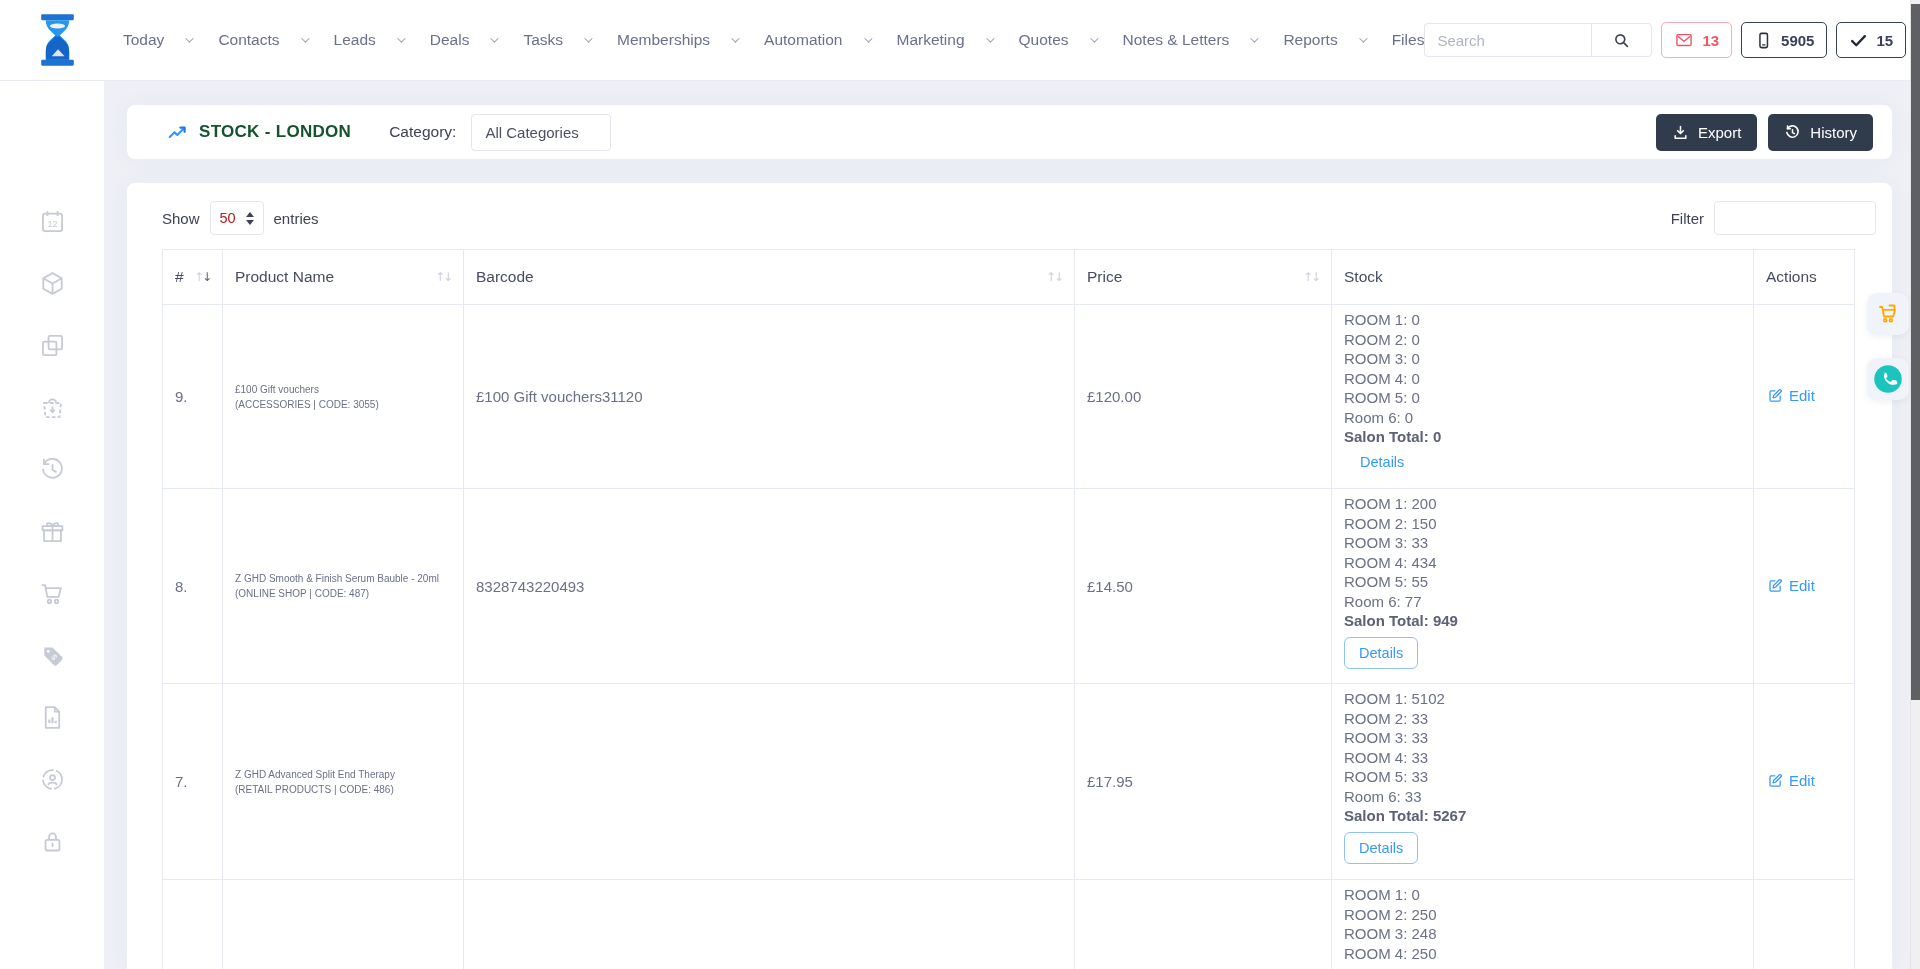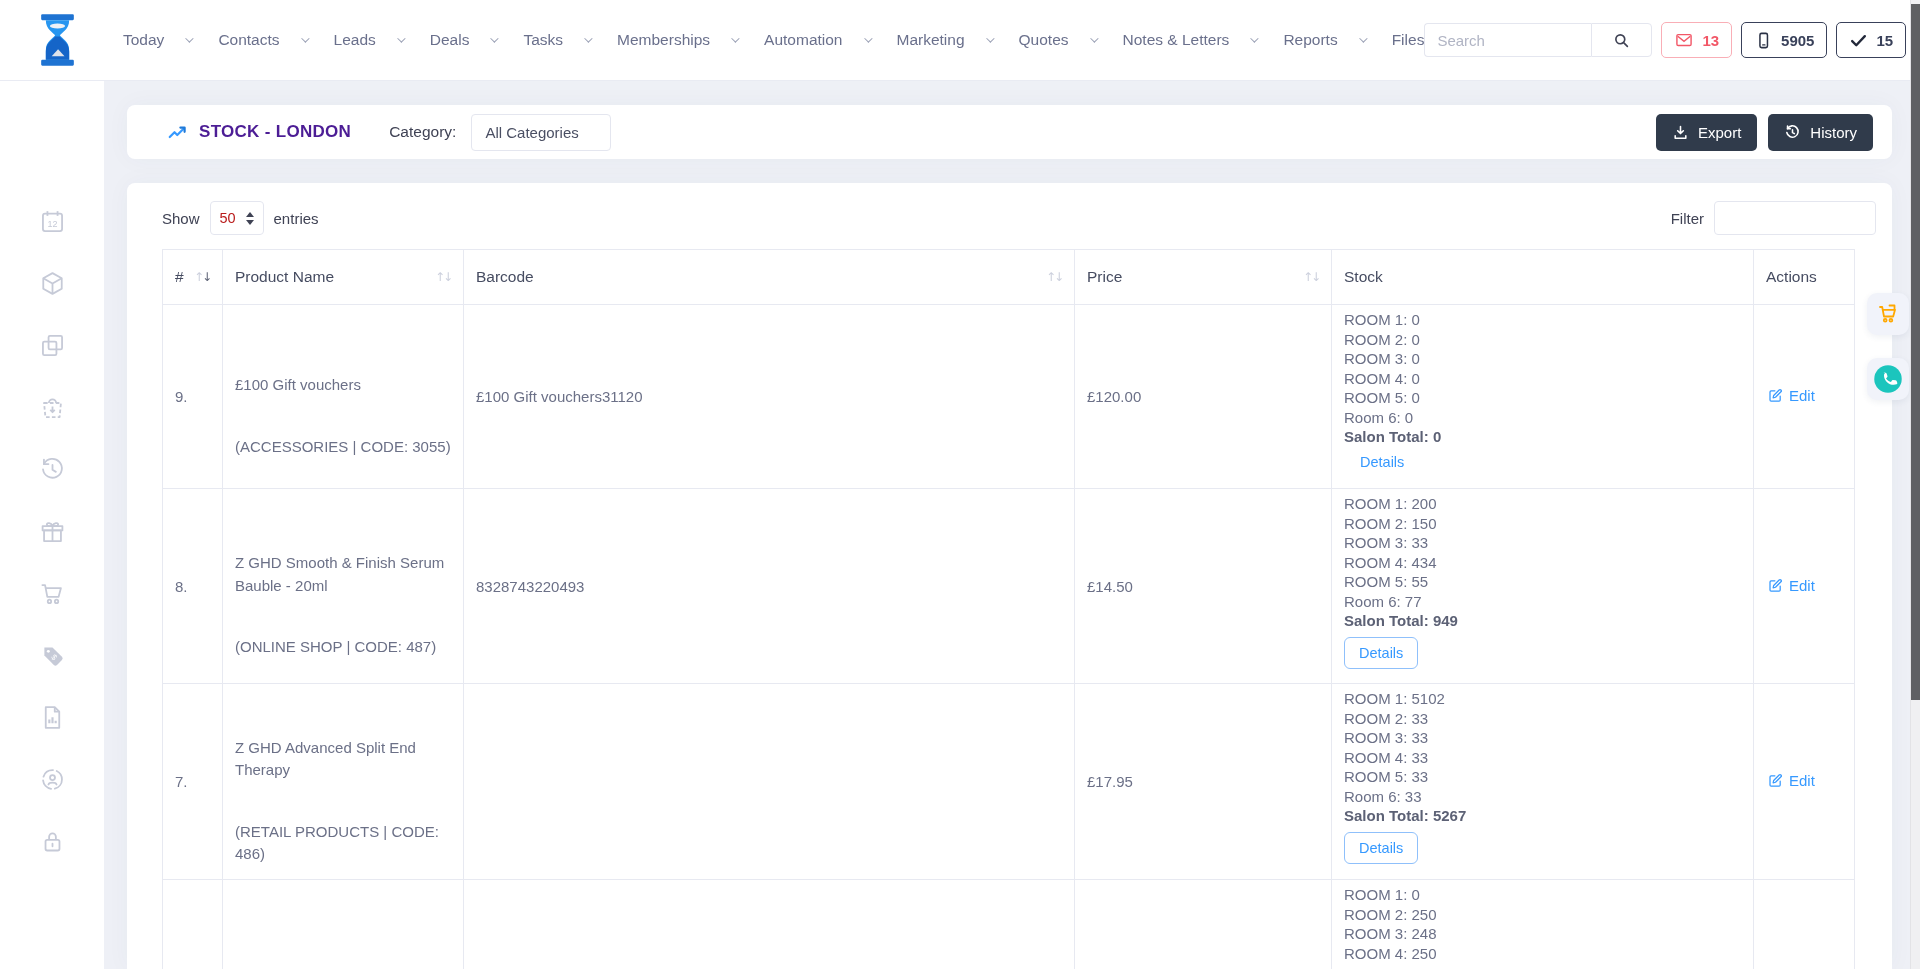--- a/index.html
+++ b/index.html
@@ -33,21 +33,21 @@
   .avatar { width:38px; height:38px; border-radius:50%; overflow:hidden; cursor:pointer; flex:0 0 auto; }
 
   
   .sidebar { position:absolute; left:0; top:80px; width:104px; bottom:0; background:#fff; z-index:30; }
   .side-btn { position:absolute; left:50%; transform:translateX(-50%); width:40px; height:40px; background:none; border:none; cursor:pointer; display:flex; align-items:center; justify-content:center; }
 
   
   .card { position:absolute; background:#fff; border-radius:8px; box-shadow:0 0 24px rgba(56,71,109,.04); }
   .card-header { left:127px; top:105px; width:1765px; height:54px; display:flex; align-items:center; padding:0 19px 0 40px; border-radius:8px; }
   .title-wrap { display:flex; align-items:center; gap:10px; }
-  .page-title { font-size:17px; font-weight:bold; color:#4c1d95; letter-spacing:.3px; }
+  .page-title { font-size:17px; font-weight:bold; color:#14532d; letter-spacing:.3px; }
   .cat { display:flex; align-items:center; margin-left:38px; gap:15px; }
   .cat-label { font-size:15.5px; color:#3f4254; }
   .select { width:140px; height:37px; border:1px solid #e4e6ef; border-radius:4px; display:flex; align-items:center; padding:0 13px; font-size:15px; color:#4a4f63; cursor:pointer; background:#fff; }
   .hdr-actions { margin-left:auto; display:flex; gap:11px; }
   .btn-dark { height:37px; border:none; border-radius:5px; background:#303b4b; color:#fff; font-size:15px; font-family:inherit; display:flex; align-items:center; gap:9px; padding:0 16px; cursor:pointer; }
 
   .card-table { left:127px; top:183px; width:1765px; height:786px; overflow:hidden; border-radius:8px 8px 0 0; }
   .controls { display:flex; align-items:center; margin:18px 16px 14px 35px; height:34px; }
   .ctl-label { font-size:15px; color:#3f4254; }
   .select-sm { width:54px; height:34px; border:1px solid #e4e6ef; border-radius:4px; margin:0 10px; display:flex; align-items:center; justify-content:space-between; padding:0 9px; font-size:14.5px; color:#b91c1c; cursor:pointer; background:#fff; }
@@ -67,21 +67,21 @@
   .th-flex { display:flex; align-items:center; }
   .sorts { margin-left:auto; display:flex; font-size:12px; letter-spacing:-2px; color:#ccd0dd; padding-right:2px; }
   .sorts .arr { font-family:"DejaVu Sans",sans-serif; }
   .sorts .act { color:#5b6174; }
   td { font-size:15px; color:#6b7087; padding:0 12px; vertical-align:middle; }
   tbody tr:nth-child(1){ height:184px; }
   tbody tr:nth-child(2){ height:195px; }
   tbody tr:nth-child(3){ height:196px; }
   tbody tr:nth-child(4){ height:200px; }
   .td-stock { vertical-align:top; padding-top:5px; }
-  .pname, .pmeta { line-height:1.5; font-size:15px;margin-top:39px; }
+  .pname, .pmeta { line-height:1.5; font-size:10px; }
   .sline { line-height:19.5px; }
   .stotal { line-height:19.5px; font-weight:bold; color:#5c6175; }
   .details-link { display:inline-block; margin:7px 0 0 16px; color:#3699ff; font-size:14.5px; text-decoration:none; cursor:pointer; }
   .details-btn { margin-top:6px; background:#fff; border:1px solid #8fc0fb; border-radius:6px; color:#3699ff; font-size:14.5px; font-family:inherit; padding:7px 14px; cursor:pointer; }
   .edit-link { display:inline-flex; align-items:center; gap:6px; color:#3699ff; font-size:15px; text-decoration:none; cursor:pointer; margin-left:2px; }
 
   
   .float-btns { position:absolute; right:11px; top:293px; z-index:50; display:flex; flex-direction:column; gap:23px; }
   .float-btns button { width:42px; height:42px; border:none; border-radius:10px; background:#f1f3fa; display:flex; align-items:center; justify-content:center; cursor:pointer; box-shadow:0 2px 6px rgba(56,71,109,.08); }
 </style>

